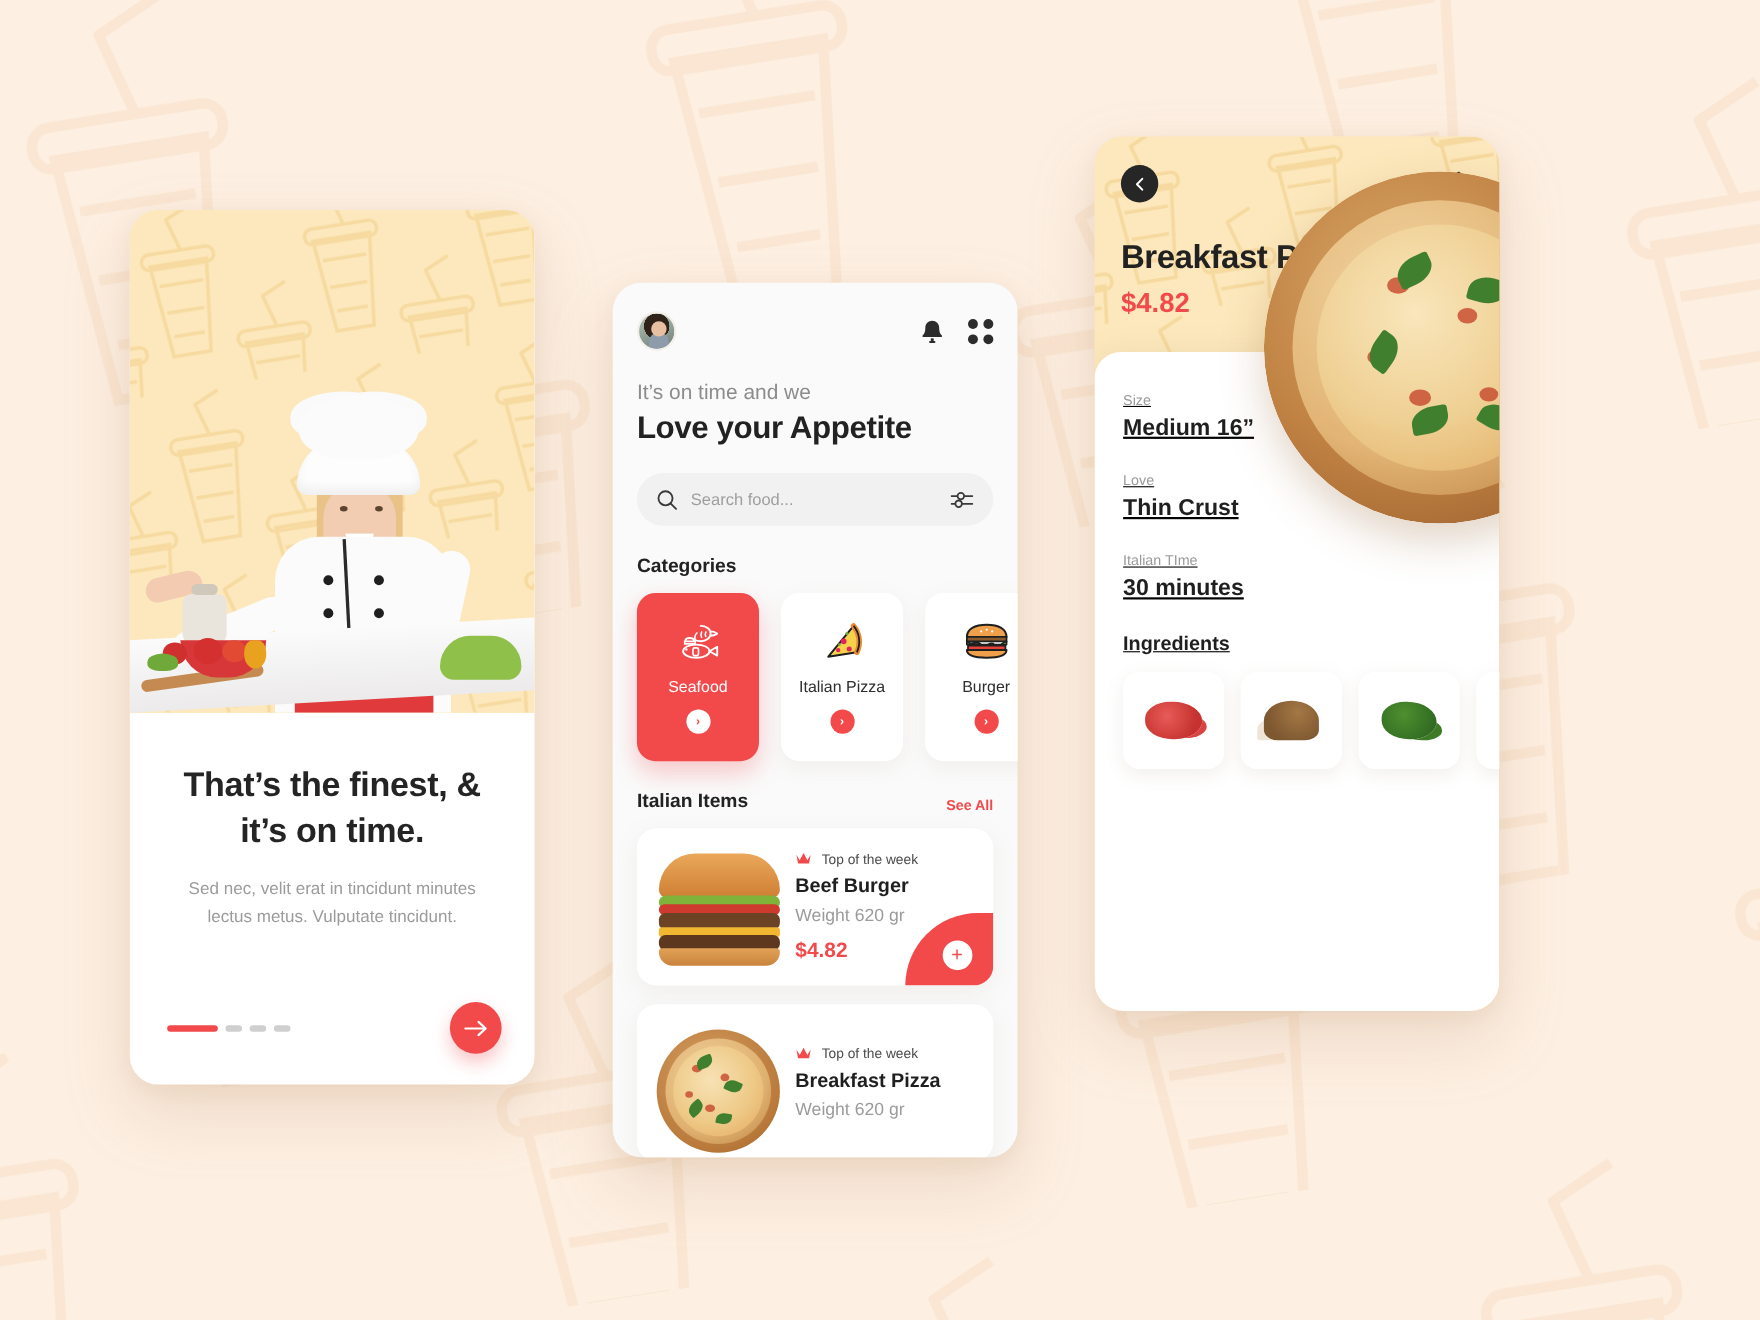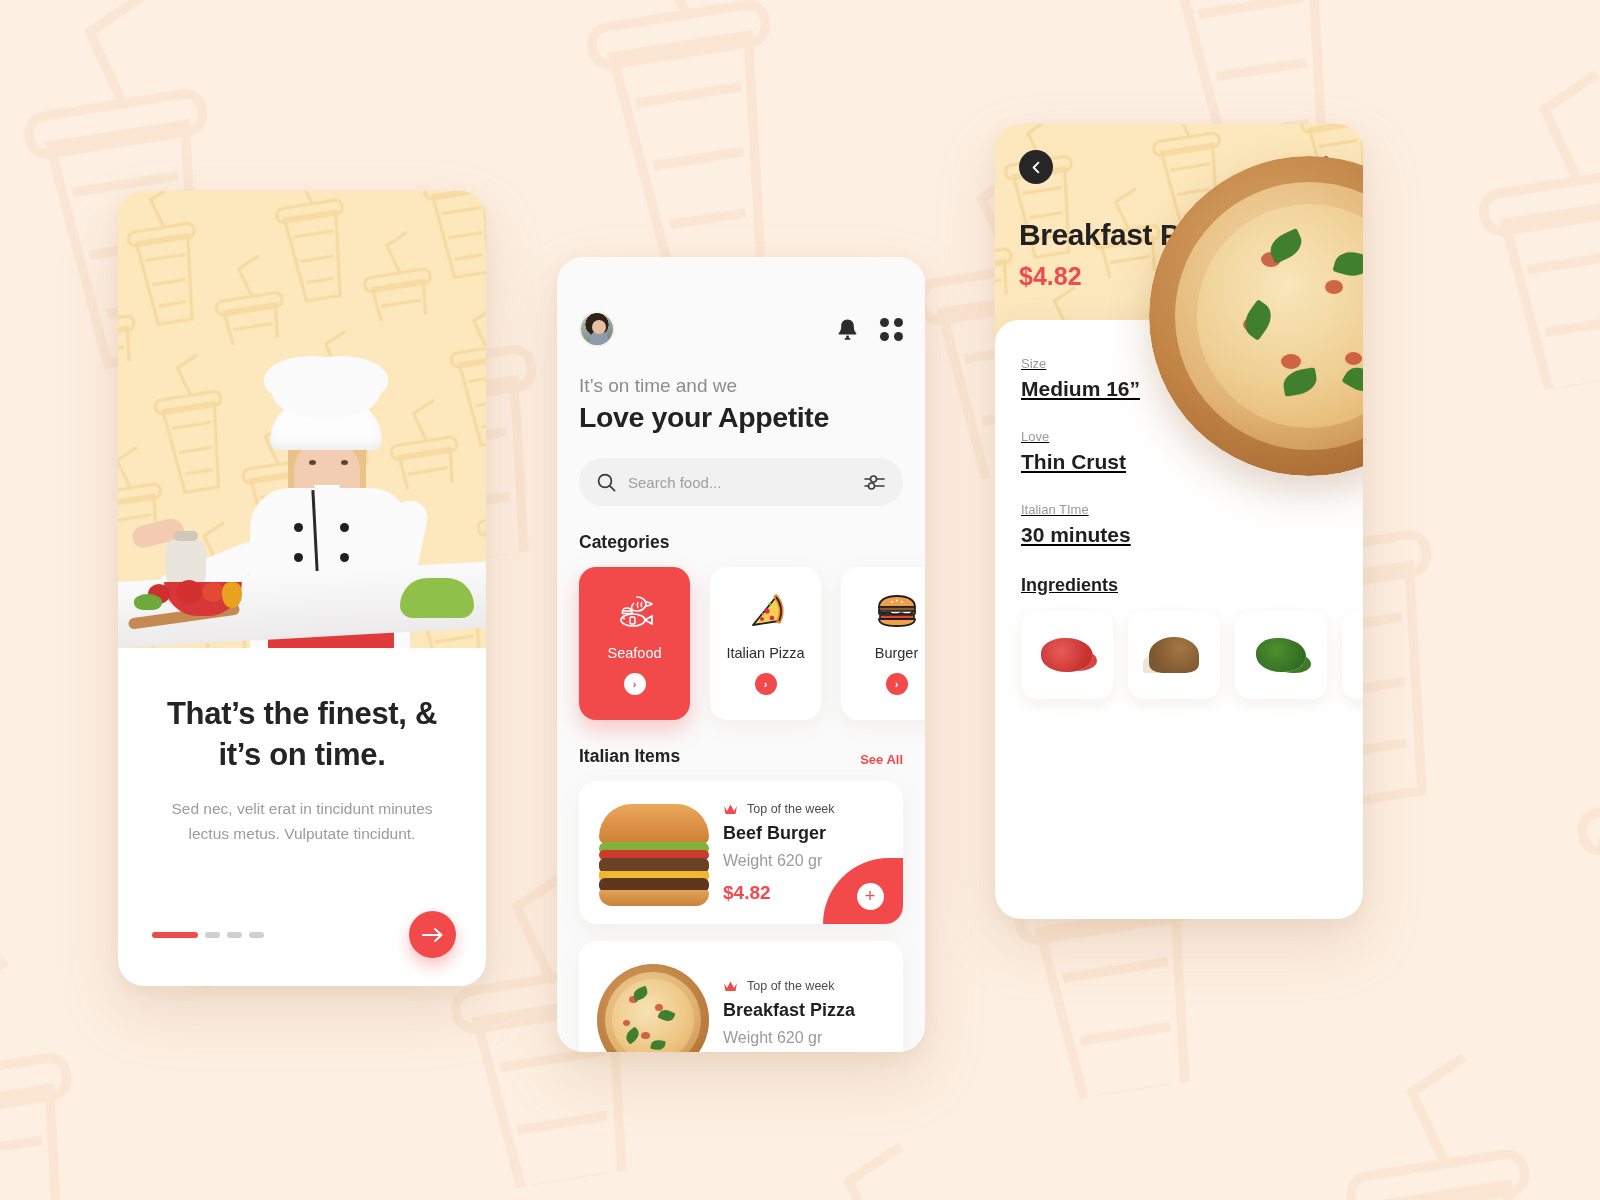--- a/index.html
+++ b/index.html
@@ -146,21 +146,21 @@
   .dot { width:15px;height:6px;border-radius:4px;background:#cfcfcf; }
   .dot.active { width:46px; background:#F2494B; }
   .ob-next {
     width:47px;height:47px;border-radius:50%;background:#F2494B;
     display:flex;align-items:center;justify-content:center;border:none;cursor:pointer;
     box-shadow:0 8px 16px rgba(242,73,75,0.32);
   }
 
   
   #phone-home { left: 557px; top: 257px; width: 368px; height: 795px; background:#FAFAFA; }
-  .home-inner { padding: 26px 22px 0; margin-top: 28px; }
+  .home-inner { padding: 26px 22px 0; }
   .home-top { display:flex; align-items:center; justify-content:space-between; }
   .avatar {
     width:36px;height:36px;border-radius:50%;
     background: radial-gradient(circle at 50% 36%, #2f2218 0 44%, transparent 45%),
                 linear-gradient(160deg,#b9c4b2 0%, #8d9f95 55%, #6f7d78 100%);
     border:2px solid #f3f0ec; overflow:hidden; position:relative;
   }
   .avatar::after{
     content:""; position:absolute; left:9px; top:17px; width:18px;height:19px;
     background:#8d9bab; border-radius:9px 9px 0 0;
@@ -211,21 +211,21 @@
   .cat.active .cat-go { background:#fff; color:#F2494B; }
 
   .plist { margin-top: 14px; display:flex; flex-direction:column; gap:17px; }
   .pcard {
     position:relative; height:143px; background:#fff; border-radius:18px;
     box-shadow: 0 6px 20px rgba(170,150,130,0.10);
     display:flex; align-items:center; padding: 0 0 0 14px; overflow:hidden;
   }
   .pthumb { width:122px;height:110px; flex:0 0 122px; position:relative; }
   .pinfo { flex:1; padding-left: 8px; }
-  .ptop { display:flex; align-items:flex-end; gap:9px; }
+  .ptop { display:flex; align-items:flex-start; gap:9px; }
   .ptop-label { font-size:12.5px; color:#4c4c4c; }
   .pname { margin-top:7px; font-size:18px; font-weight:700; color:#1f1f1f; }
   .pweight { margin-top:8px; font-size:16px; color:#9b9b9b; }
   .pprice { margin-top:12px; font-size:19px; font-weight:700; color:#F2494B; }
   .padd {
     position:absolute; right:0; bottom:0; width:80px;height:66px;
     background:#F2494B; border-top-left-radius: 66px; border:none; cursor:pointer;
     display:flex; align-items:center; justify-content:center; padding-left:14px; padding-top:10px;
   }
   .padd-circle {

